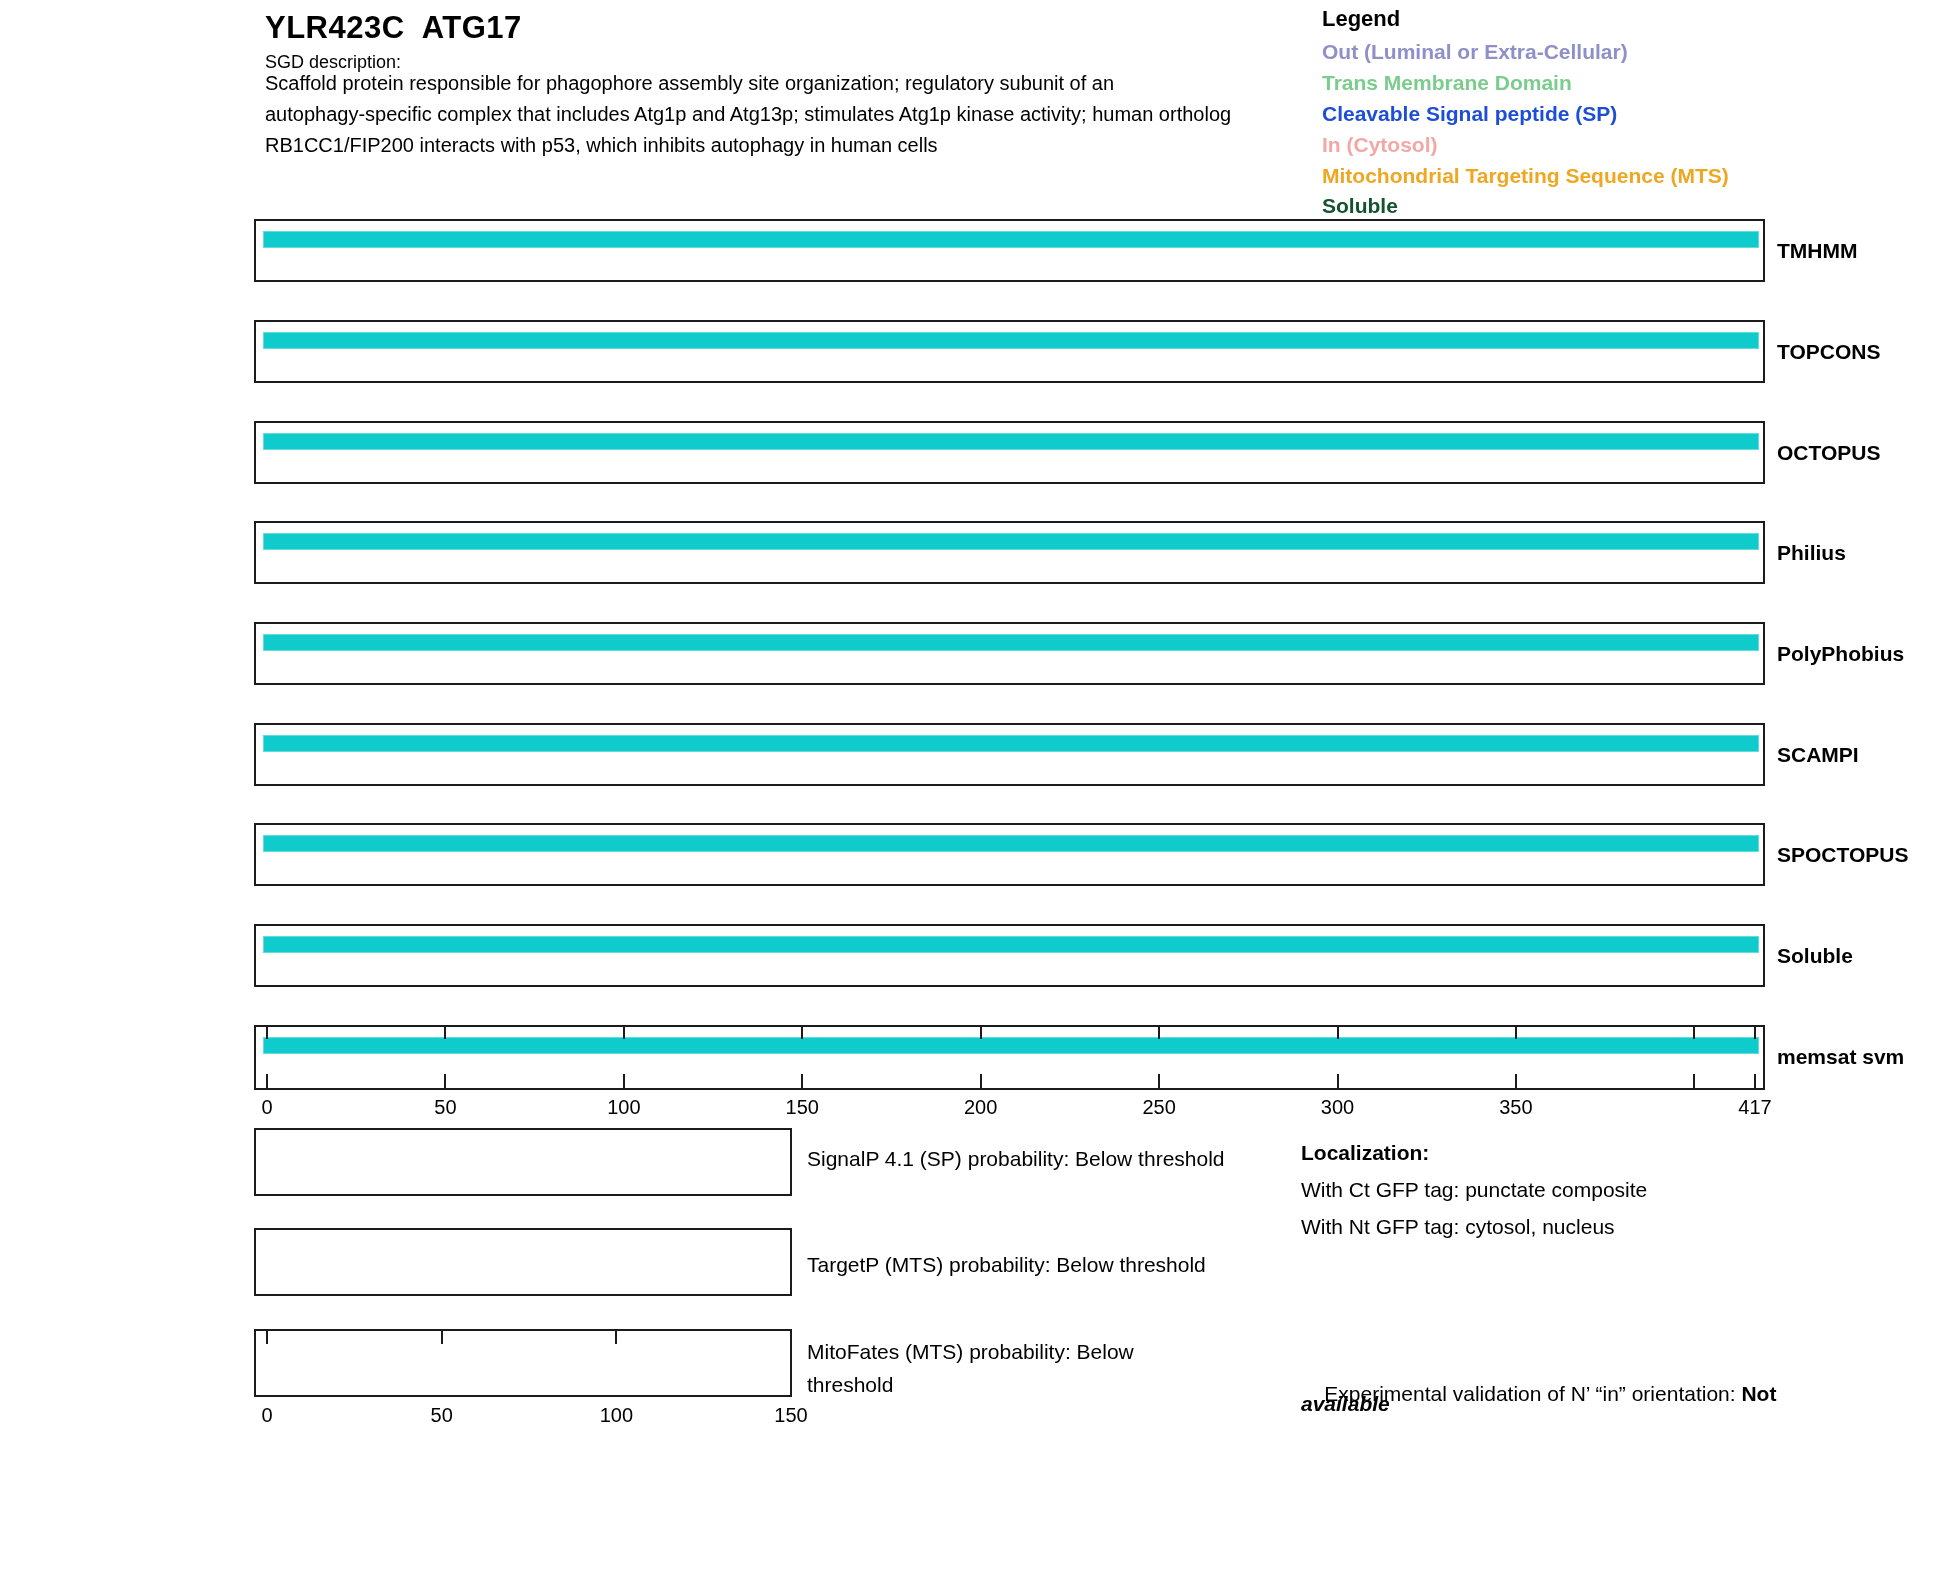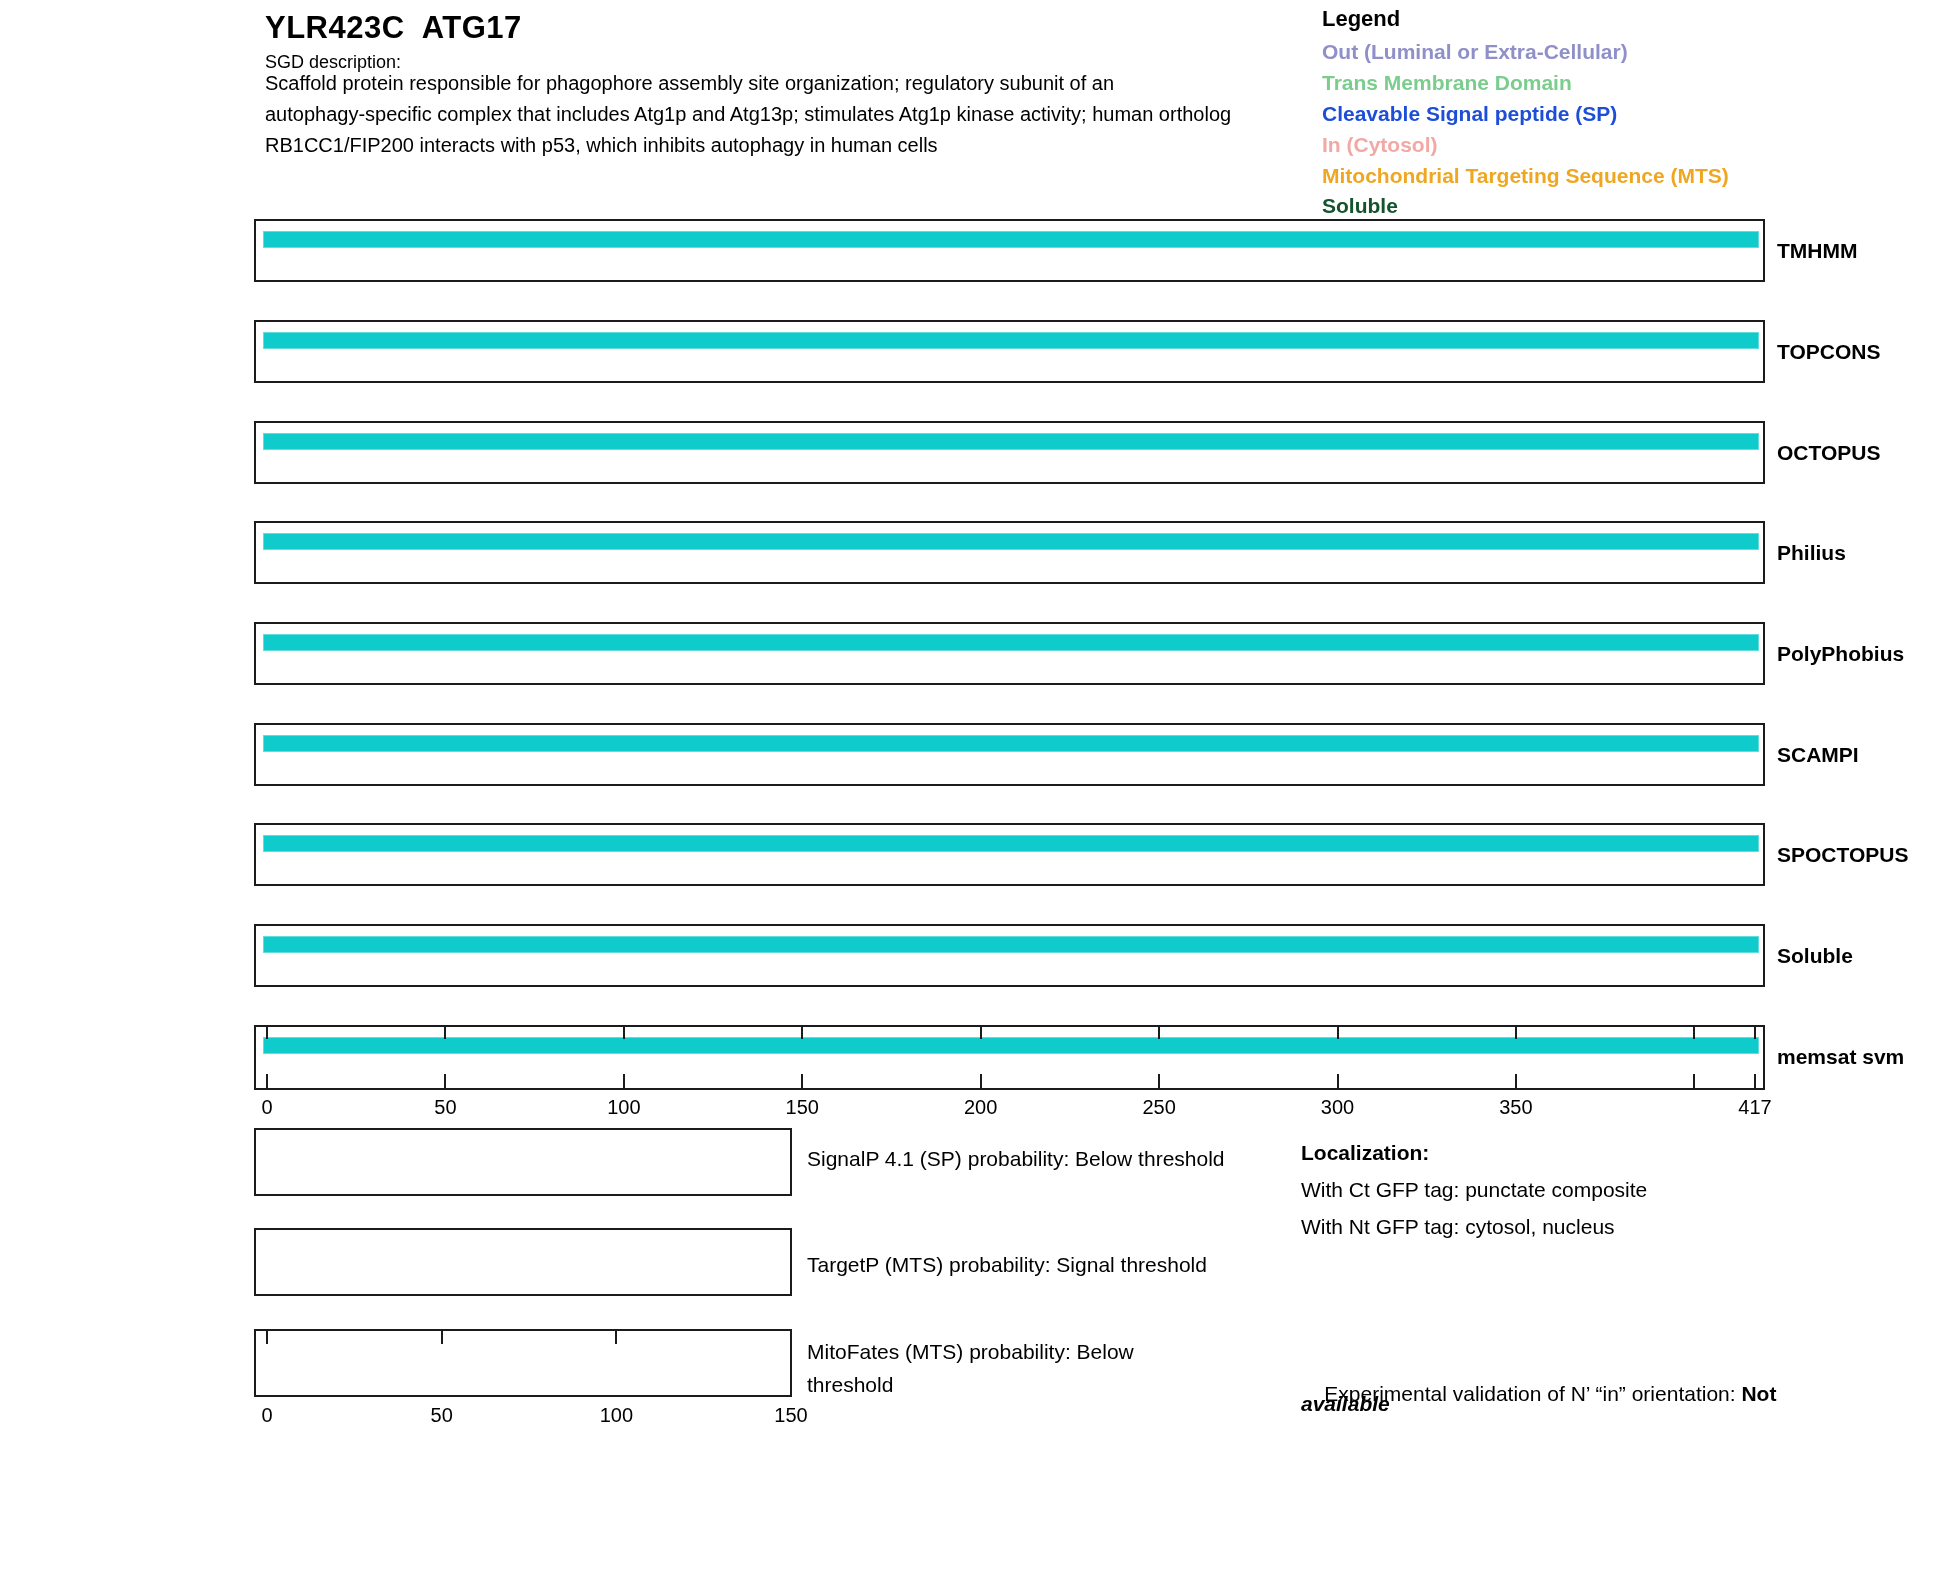--- a/index.html
+++ b/index.html
@@ -110,21 +110,21 @@
       <div class="tickmark" style="left: 440.667px; top: 1331px; height: 13px;"></div>
       <div class="tickmark" style="left: 615.333px; top: 1331px; height: 13px;"></div>
       <div class="tickmark" style="left: 790px; top: 1331px; height: 13px;"></div>
       <div class="axis-num" style="left: 267px; top: 1404px;">0</div>
       <div class="axis-num" style="left: 441.667px; top: 1404px;">50</div>
       <div class="axis-num" style="left: 616.333px; top: 1404px;">100</div>
       <div class="axis-num" style="left: 791px; top: 1404px;">150</div>
     </div>
 
   <div class="abs caption" style="left:807px;top:1147px;">SignalP 4.1 (SP) probability: Below threshold</div>
-  <div class="abs caption" style="left:807px;top:1253px;">TargetP (MTS) probability: Signal threshold</div>
+  <div class="abs caption" style="left:807px;top:1253px;">TargetP (MTS) probability: Below threshold</div>
   <div class="abs caption" style="left:807px;top:1340px;">MitoFates (MTS) probability: Below</div>
   <div class="abs caption" style="left:807px;top:1373px;">threshold</div>
 
   <div class="abs rc b" style="left:1261px;top:1141px;">Localization:</div>
   <div class="abs rc" style="left:1261px;top:1178px;">With Ct GFP tag: punctate composite</div>
   <div class="abs rc" style="left:1261px;top:1215px;">With Nt GFP tag: cytosol, nucleus</div>
 
   <div class="abs rc" style="left:1261px;top:1358px;">
     <span>Experimental validation of N’ “in” orientation: </span><span class="b">Not</span>
   </div>

